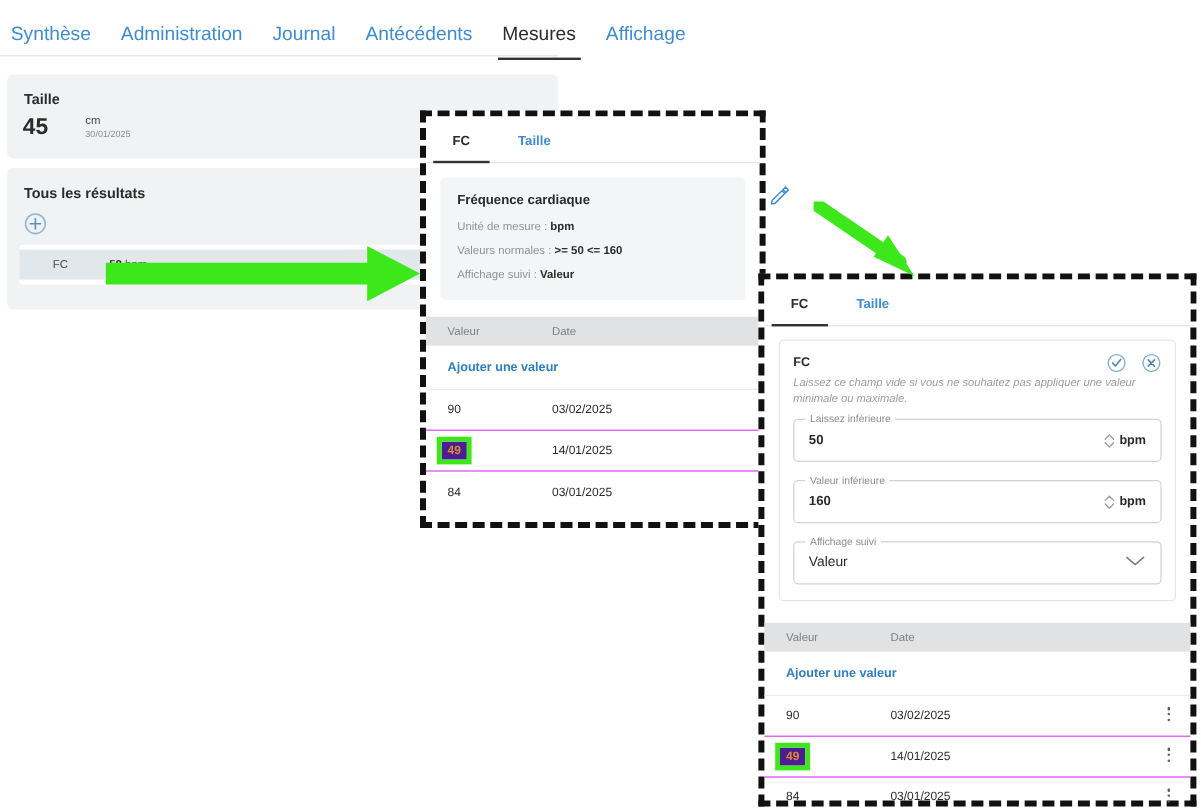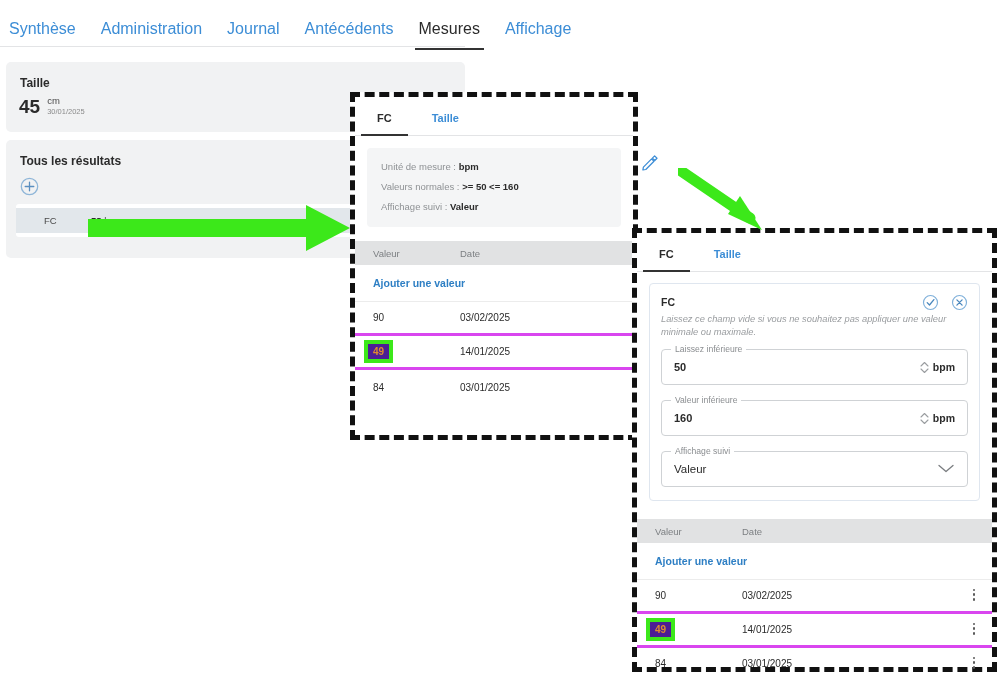--- a/index.html
+++ b/index.html
@@ -36,21 +36,21 @@
     position: absolute; left: 6px;
     background: #f1f2f3; border-radius: 5px;
   }
   #card-taille { top: 62px; width: 459px; height: 70px; }
   #card-results { top: 140px; width: 459px; height: 118px; }
 
   .card-title {
     font-size: 12px; font-weight: bold; color: #2b2b2b;
     padding: 14px 0 0 14px;
   }
-  .measure-row { display: flex; align-items: flex-start; padding: 7px 0 0 13px; }
+  .measure-row { display: flex; align-items: flex-start; padding: 7px 0 0 13px; gap: 24px; }
   .measure-value { font-size: 19px; font-weight: bold; color: #2b2b2b; line-height: 1; }
   .measure-meta { margin-left: 7px; margin-top: -1px; }
   .measure-unit { font-size: 9.5px; color: #4a4a4a; line-height: 1.15; }
   .measure-date { font-size: 7.5px; color: #8b8b8b; line-height: 1.3; }
 
   .add-btn {
     margin: 8px 0 0 13px; width: 21px; height: 21px;
     display: flex; align-items: center; justify-content: center; cursor: pointer;
   }
   .add-btn svg { display: block; }
@@ -116,21 +116,21 @@
   .vhead .c1 { width: 105px; padding-left: 18px; }
   .vhead .c2 { flex: 1; }
   .vhead .c3 { width: 36px; }
   .vadd {
     font-size: 10.5px; font-weight: bold; color: #2e7fc4;
     padding: 12px 0 12px 18px; cursor: pointer;
     border-bottom: 1px solid #ececec;
   }
   .vrow {
     display: flex; align-items: center; height: 34px;
-    border-bottom: 3px solid #d946ef; font-size: 10px; color: #2b2b2b;
+    border-bottom: 1px solid #d946ef; font-size: 10px; color: #2b2b2b;
   }
   .vrow .c1 { width: 105px; padding-left: 18px; }
   .vrow .c2 { flex: 1; }
   .vrow .c3 { width: 36px; text-align: center; cursor: pointer; }
   .vrow .c1 .hl {
     display: inline-block; color: #e08a2e; font-weight: bold;
     outline: 4px solid #3ce81a; background: #4c1d95;
     padding: 2px 5px; margin-left: -5px;
   }
   .kebab { display: inline-block; line-height: 0; }
@@ -229,20 +229,21 @@
       <div class="ptab">Taille</div>
     </div>
 
     <div class="info-block">
       <div class="edit-icon">
         <svg width="19" height="19" viewBox="0 0 19 19">
           <path d="M3.4 14.1 L11.6 5.9 L14.0 8.3 L5.8 16.5 L2.9 16.9 Z" fill="none" stroke="#3c8dd6" stroke-width="1.25" stroke-linejoin="round"></path>
           <path d="M12.4 5.1 L14.6 2.9 L17.0 5.3 L14.8 7.5 Z" fill="none" stroke="#3c8dd6" stroke-width="1.25" stroke-linejoin="round"></path>
         </svg>
       </div>
+      <div class="info-name">Fréquence cardiaque</div>
       <div class="info-line">
         <span>Unité de mesure :</span>
         <b>bpm</b>
       </div>
       <div class="info-line">
         <span>Valeurs normales :</span>
         <b>&gt;= 50 &lt;= 160</b>
       </div>
       <div class="info-line">
         <span>Affichage suivi :</span>

